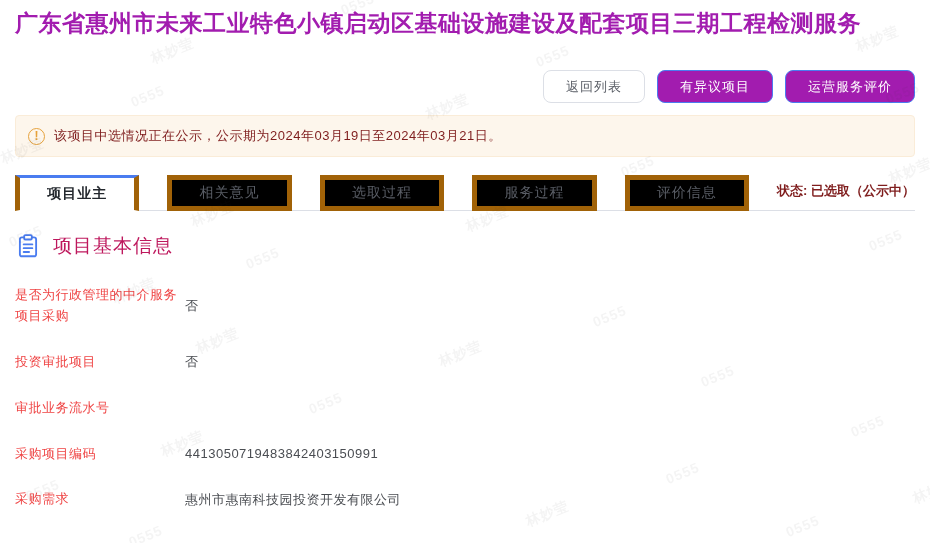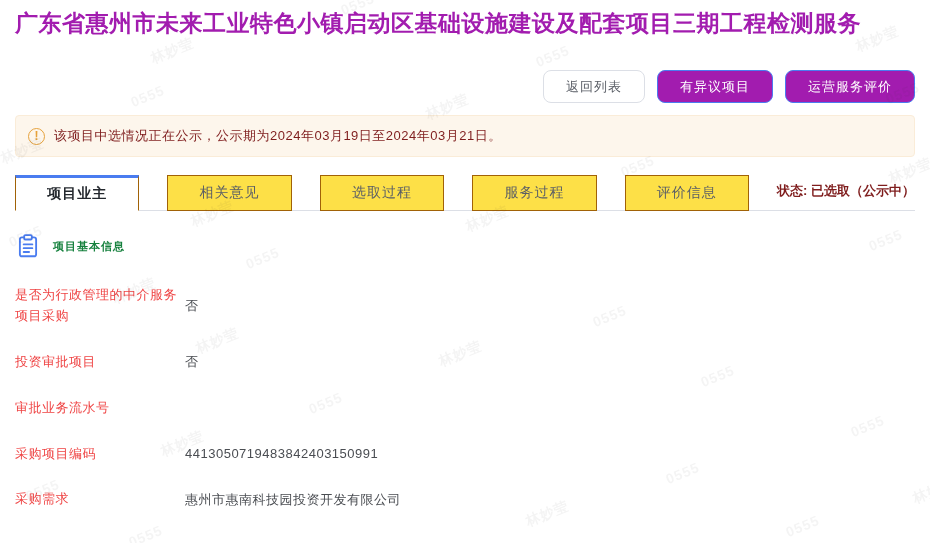--- a/index.html
+++ b/index.html
@@ -29,31 +29,31 @@
     border-radius:4px; display:flex; align-items:center; padding:0 12px; }
   .notice-icon { width:17px; height:17px; border-radius:50%; border:1.5px solid #e6a23c;
     color:#e6a23c; font-size:12px; font-weight:bold; display:inline-flex;
     align-items:center; justify-content:center; flex:0 0 auto; }
   .notice-text { margin-left:9px; font-size:13px; color:#7f1d1d; letter-spacing:0.5px; }
 
   
   .tabs { margin-top:18px; display:flex; align-items:flex-end;
     border-bottom:1px solid #dcdfe6; }
   .tab { width:136px; height:36px; margin-right:28px; margin-bottom:-1px;
-    background:#fde047; border:1px solid #a16207; display:flex; align-items:center;
+    background:#000000; border:5px solid #a16207; display:flex; align-items:center;
     justify-content:center; font-size:14px; color:#5a5e66; cursor:pointer;
     letter-spacing:1px; }
   .tab.active { background:#fff; border-top:3px solid #4a7cf0;
     border-bottom:1px solid #fff; color:#24282e; font-weight:bold; }
   .tab-status { margin-left:auto; align-self:center; font-size:13px; font-weight:bold;
     color:#7f1d1d; padding-bottom:4px; white-space:nowrap; }
 
   
   .section-head { margin-top:22px; display:flex; align-items:center; gap:12px; }
-  .section-title { font-size:11px; color:#15803d; font-weight:bold; letter-spacing:1px; }
+  .section-title { font-size:19px; color:#be185d; font-weight:normal; letter-spacing:1px; }
 
   
   .fields { margin-top:26px; }
   .field-row { display:flex; align-items:center; margin-bottom:25px; }
   .field-label { width:170px; flex:0 0 170px; font-size:13px; color:#ef4444;
     line-height:1.6; letter-spacing:0.5px; }
   .field-value { font-size:13px; color:#4a4d52; letter-spacing:0.5px; }
 </style>
 </head>
 <body>

